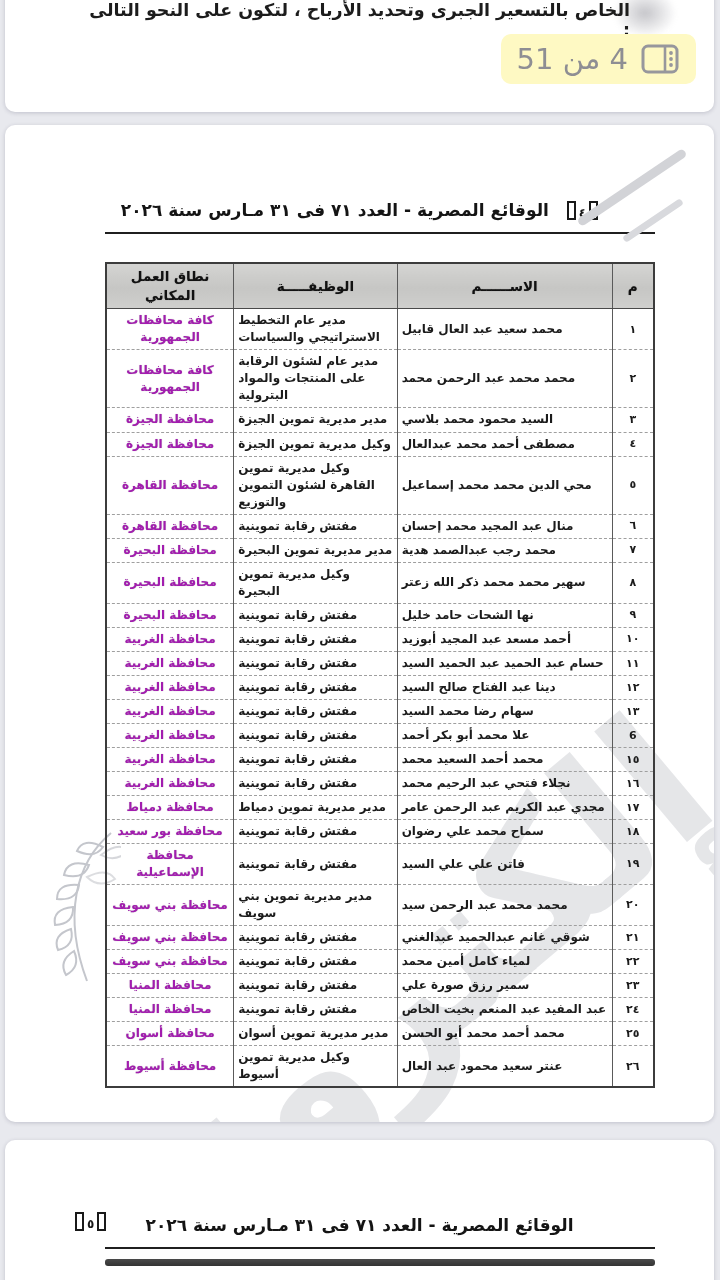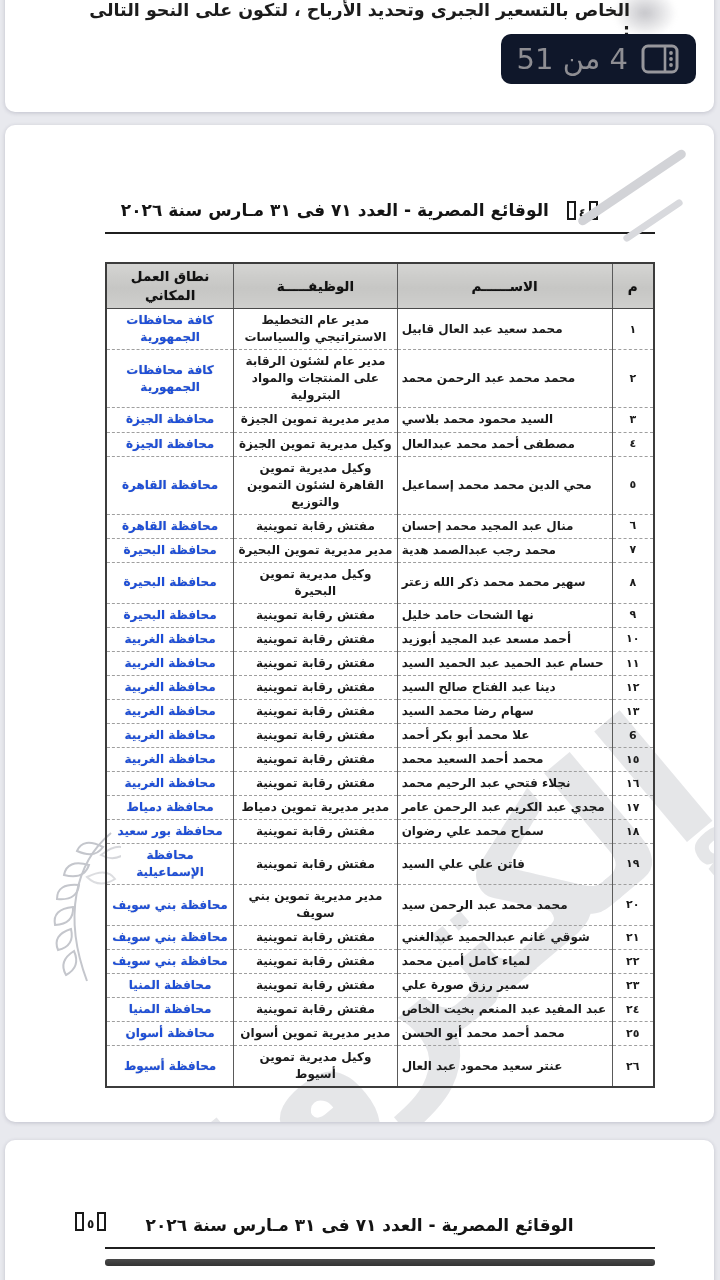--- a/index.html
+++ b/index.html
@@ -27,21 +27,21 @@
   }
   .prev-line {
     position:relative; z-index:2;
     margin-top:20px; padding:0 84px 0 60px;
     direction:rtl; text-align:right;
     font-size:17.5px; font-weight:700; color:#1c1c1c;margin-left:15px;
   }
   .page-pill {
     position:absolute; right:18px; top:54px;
     display:flex; align-items:center; gap:12px; direction:rtl;
-    background:#0f172a; border-radius:10px; padding:8px 16px;
+    background:#fef9c3; border-radius:10px; padding:8px 16px;
     color:#8e8e93; font-size:29px; z-index:2;
   }
   .pill-icon { display:flex; align-items:center; }
 
   
   .gz-header {
     position:relative; margin-top:70px; height:30px;
     direction:rtl; display:flex; align-items:center; justify-content:center; gap:18px;
     font-size:17px; font-weight:700; color:#141414;
   }
@@ -68,22 +68,22 @@
   }
   table.gz th:last-child, table.gz td:last-child { border-left:none; }
   table.gz thead th {
     border-top:none; border-bottom:1.4px solid #4a4a4a;
     background:linear-gradient(180deg,#d4d4d2 0%, #c6c6c4 55%, #cfcfcd 100%);
     height:42px; font-size:13.5px; color:#111;
     text-shadow:0 0 1px rgba(0,0,0,.35);
   }
   td.c-num  { text-align:center; font-size:11px; }
   td.c-name { text-align:left; padding-right:12px; }
-  td.c-job  { text-align:center; }
-  td.c-scope{ text-align:center; color:#1d4ed8; text-shadow:0 0 1px rgba(0,0,0,.3); }
+  td.c-job  { text-align:left; }
+  td.c-scope{ text-align:center; color:#a21caf; text-shadow:0 0 1px rgba(0,0,0,.3); }
 
   
   .wm-text {
     position:absolute; left:-120px; top:600px; z-index:1;
     font-size:190px; font-weight:700; white-space:nowrap;
     color:#d6d7db; opacity:.62; transform:rotate(-40deg);
     pointer-events:none;
   }
   .wm-stroke {
     position:absolute; right:18px; top:58px; width:128px; height:9px;

